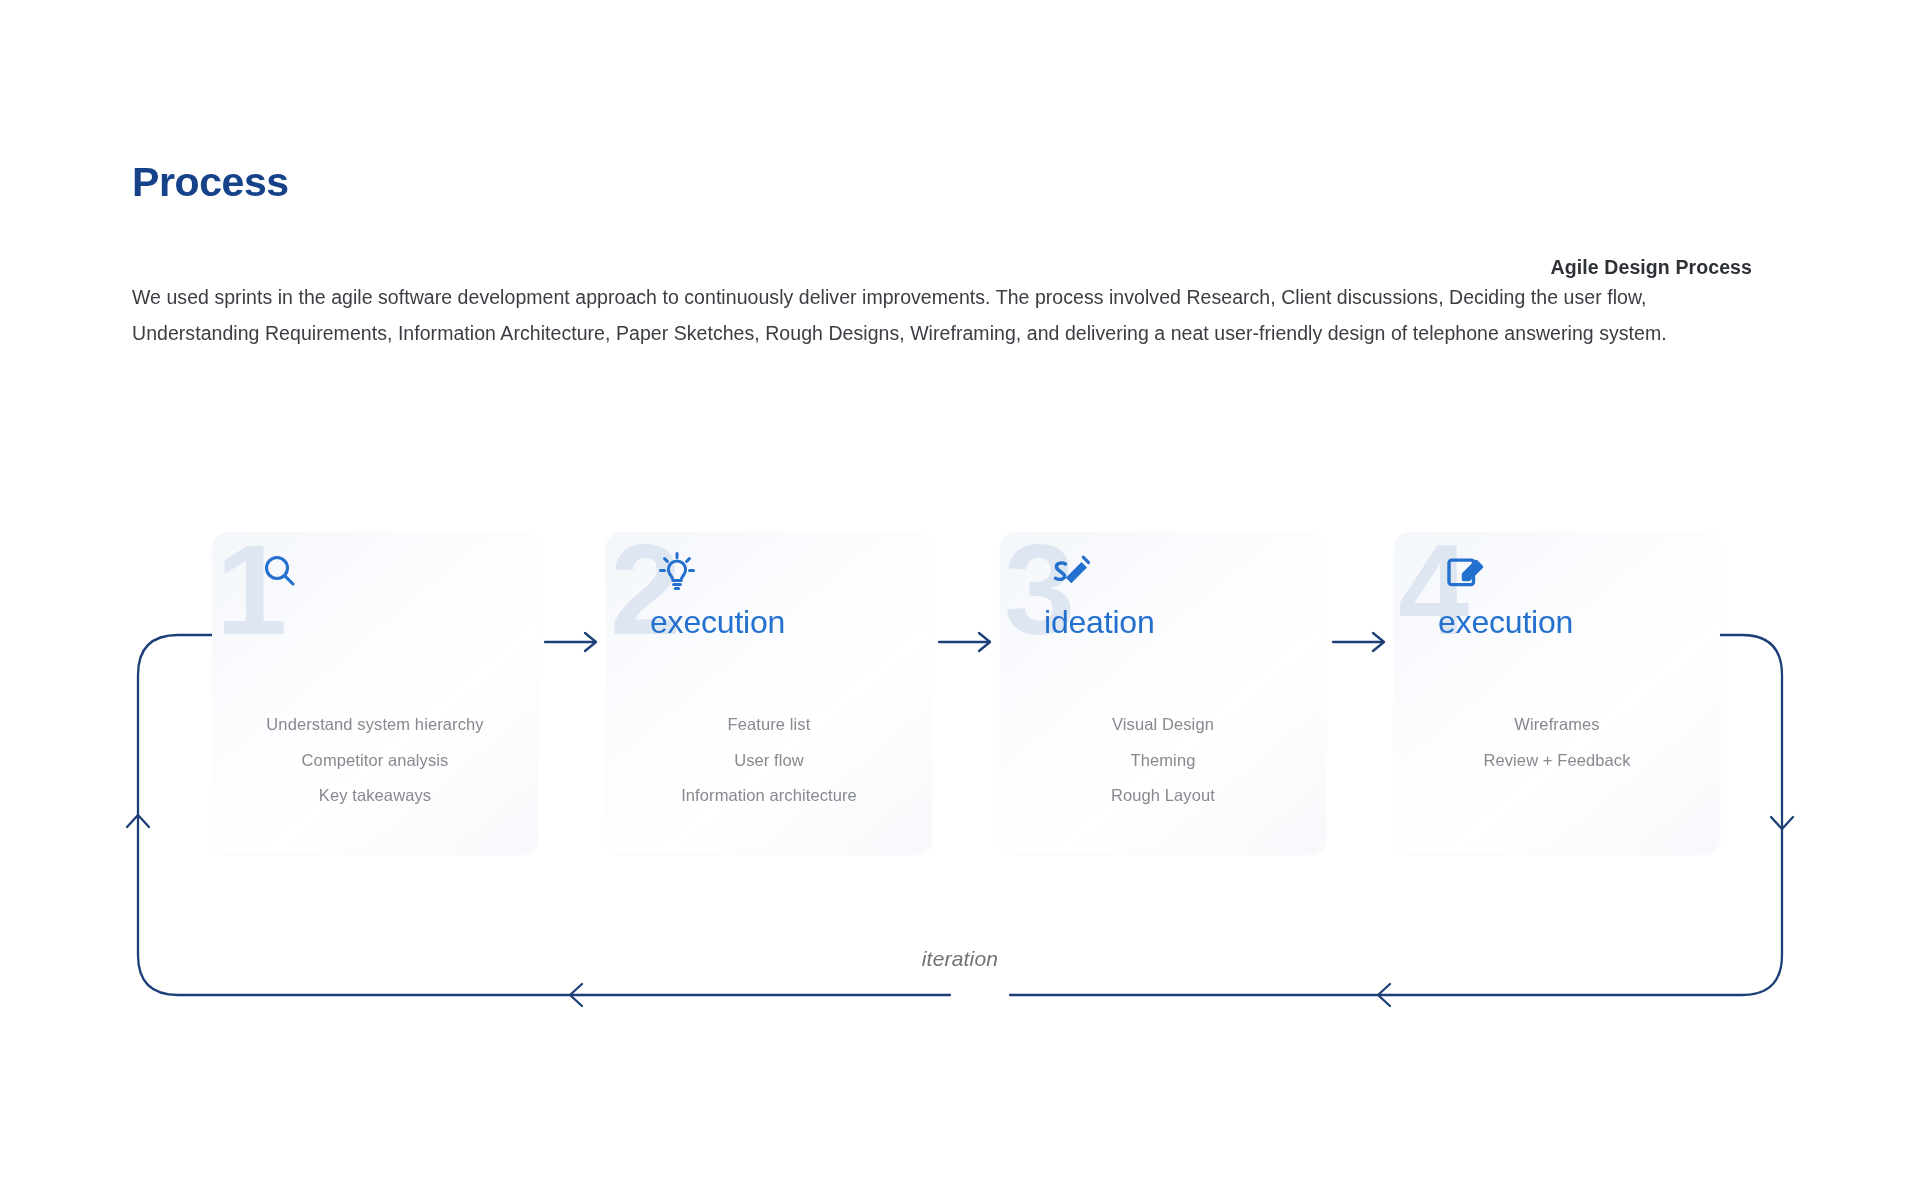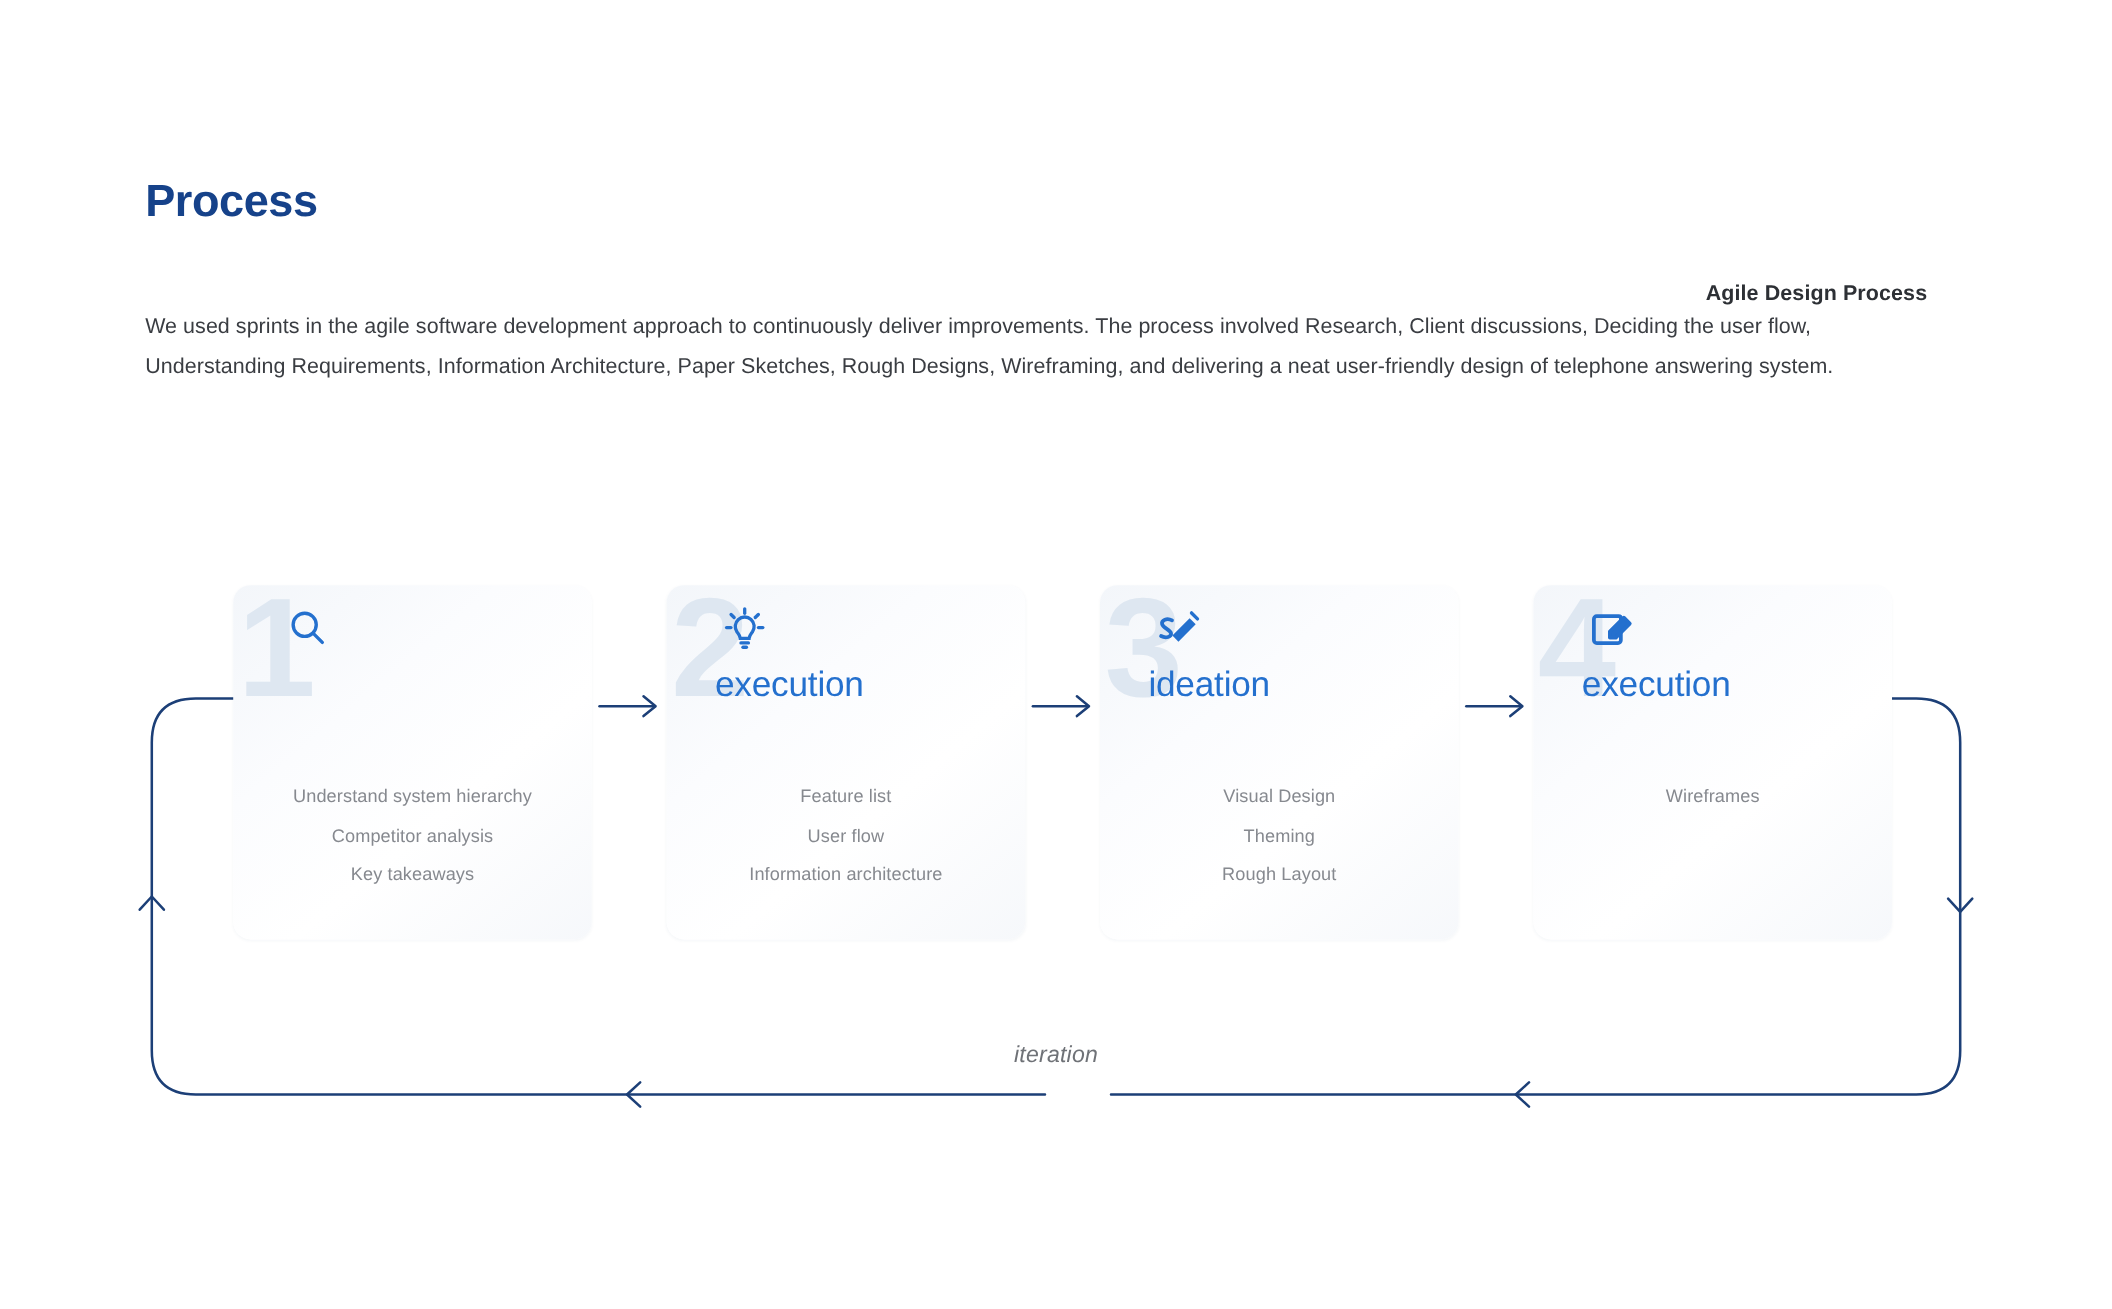--- a/index.html
+++ b/index.html
@@ -276,20 +276,21 @@
             <svg width="44" height="44" viewBox="0 0 44 44" fill="none" stroke="#2470ce" stroke-width="3.4" stroke-linecap="round" stroke-linejoin="round">
               <path d="M 31.5 23.5 L 31.5 32 A 2.6 2.6 0 0 1 28.9 34.6 L 9.6 34.6 A 2.6 2.6 0 0 1 7 32 L 7 12.7 A 2.6 2.6 0 0 1 9.6 10.1 L 29.5 10.1 A 2 2 0 0 1 31.5 12.1 L 31.5 16"></path>
               <path d="M 21.5 29.6 L 21.5 24.2 L 34.2 11.5 L 39.6 16.9 L 26.9 29.6 Z" fill="#2470ce" stroke="none"></path>
               <path d="M 21.5 29.6 L 21.5 24.2 L 34.2 11.5 L 39.6 16.9 L 26.9 29.6 Z"></path>
             </svg>
           </div>
           <div class="card-label">execution</div>
         </div>
         <div class="card-list">
           <div class="card-list-item">Wireframes</div>
+          <div class="card-list-item">Review + Feedback</div>
         </div>
       </div>
 
     </div>
   </div>
 
   <div class="iteration-label">iteration</div>
 
 </div>
 

